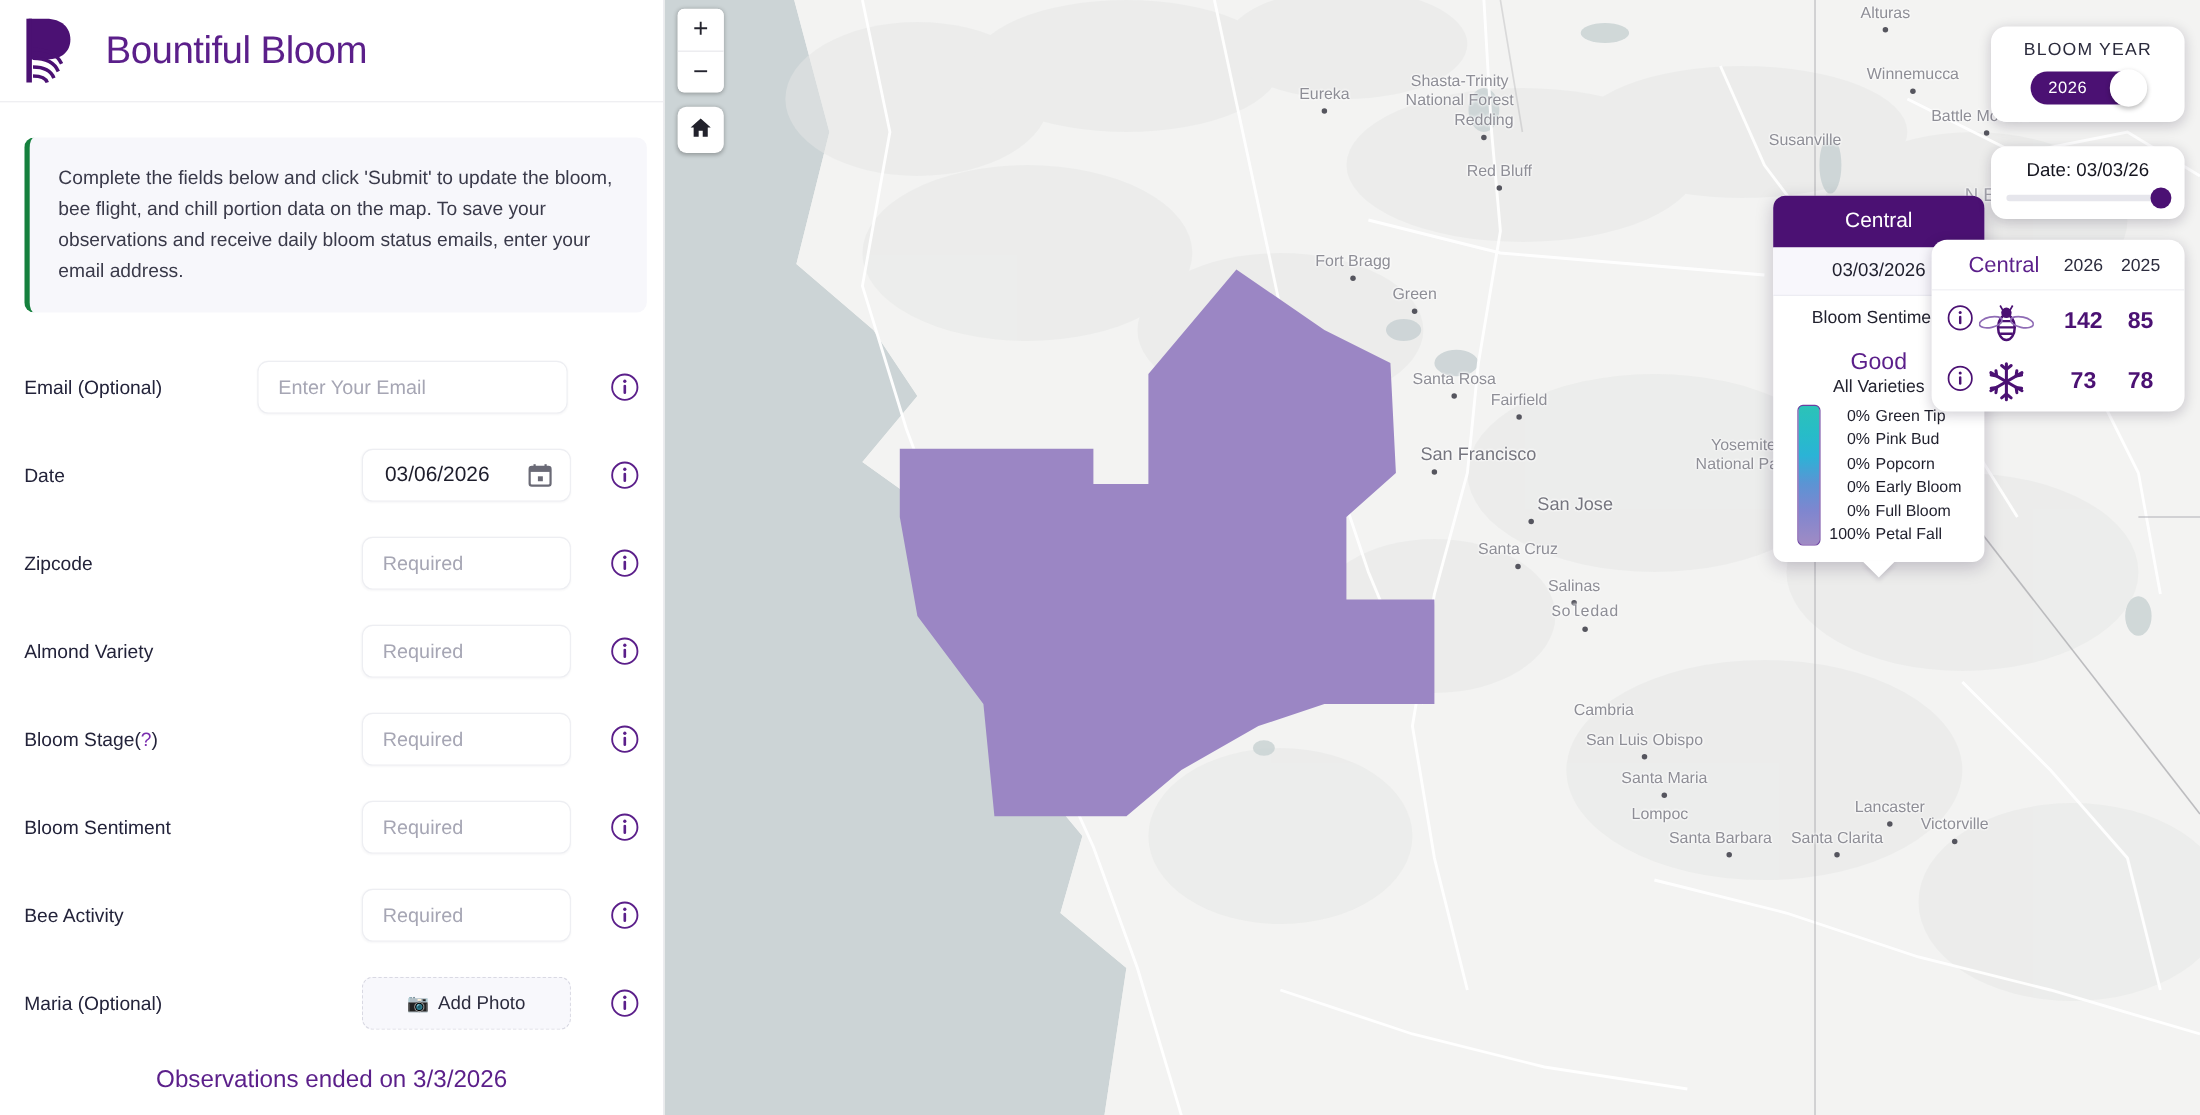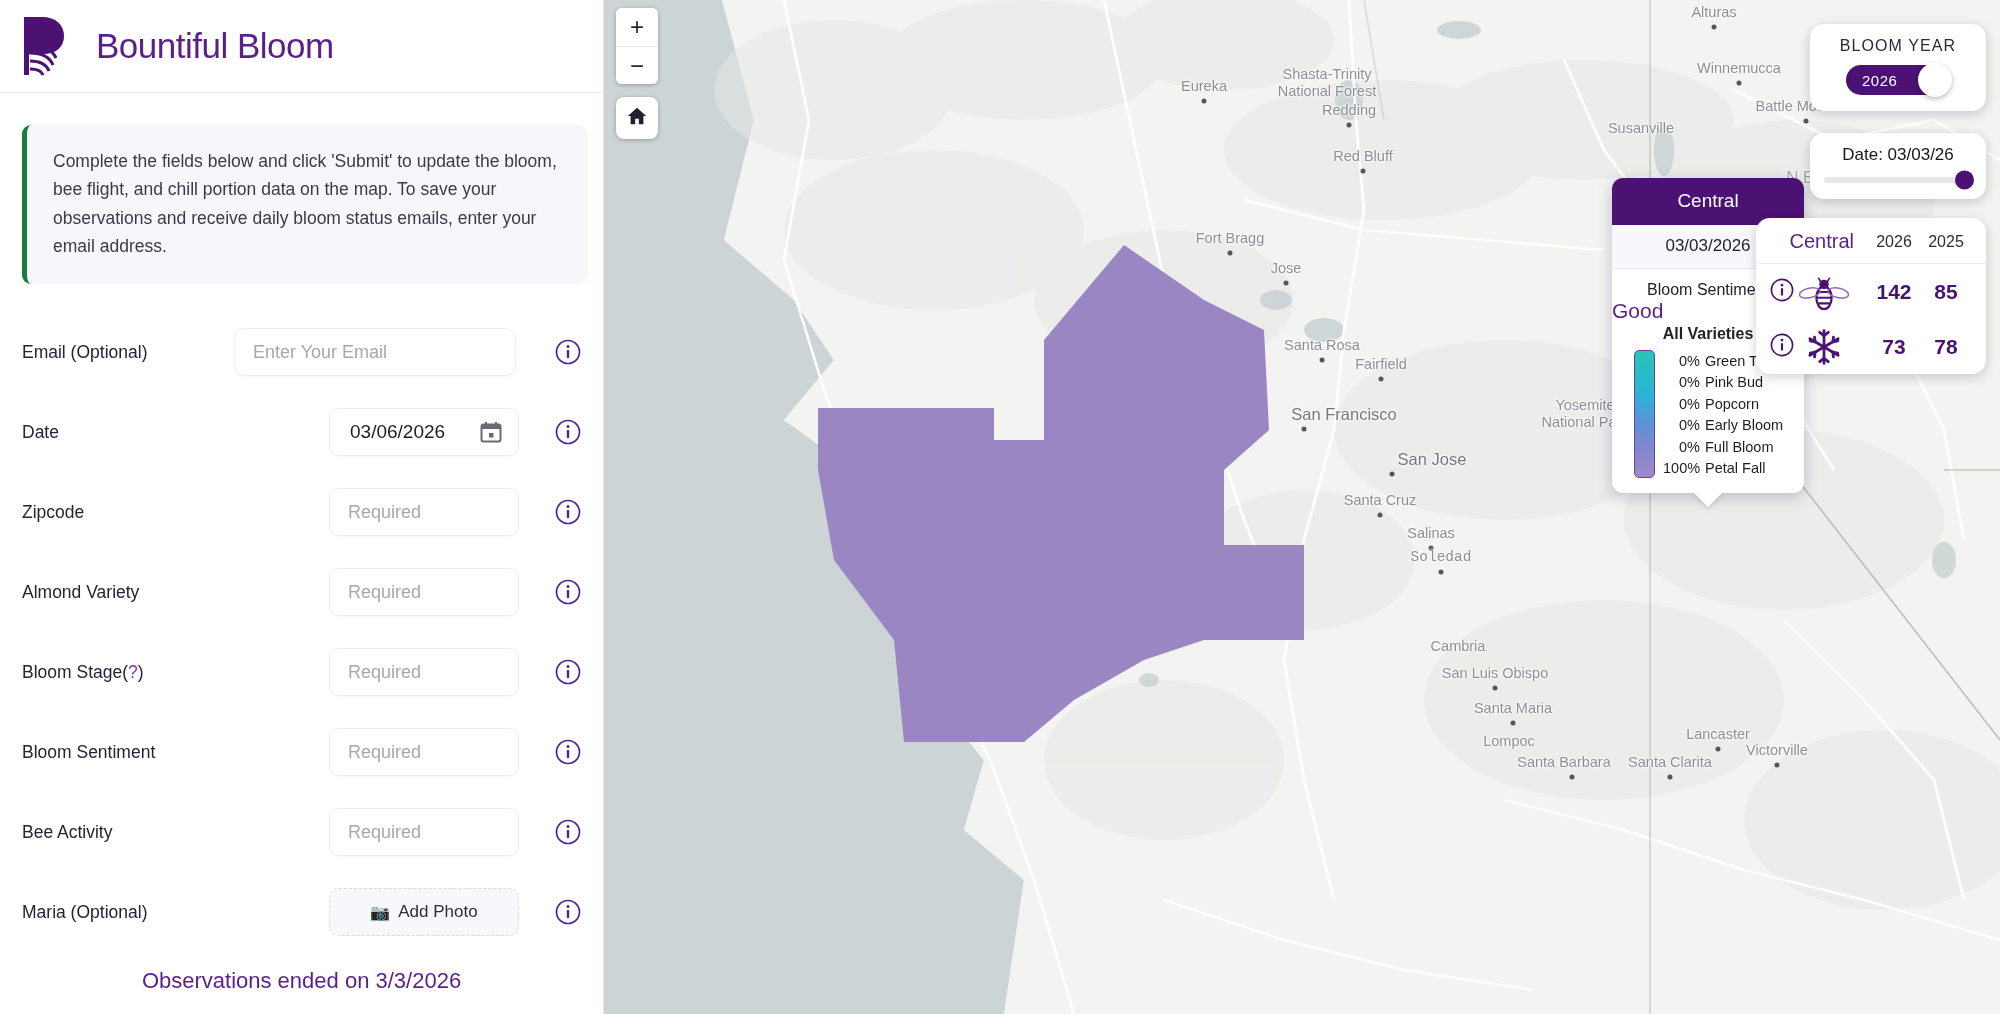--- a/index.html
+++ b/index.html
@@ -133,23 +133,23 @@
     text-align: center; font-size: 19px; padding: 12px 0 13px 0;
   }
   .popup-date {
     background: #f8f7fc; text-align: center; font-size: 17px;
     color: #1f1f2d; padding: 11px 0 12px 0;
     border-bottom: 1px solid #ececf2;
   }
   .popup-body { padding: 12px 0 14px 0; }
   .popup-sent-label { text-align: center; font-size: 16px; color: #22222f; }
   .popup-sent-value {
-    text-align: left; font-size: 21px; color: #5b1f8a; margin-top: 0;
-  }
-  .popup-varieties { text-align: center; font-size: 16px; color: #22222f; margin-top: 2px; font-weight: bold; }
+    text-align: center; font-size: 21px; color: #5b1f8a; margin-top: 18px;
+  }
+  .popup-varieties { text-align: center; font-size: 16px; color: #22222f; margin-top: 2px; }
   .stage-area { display: flex; margin-top: 7px; padding-left: 22px; }
   .grad-bar {
     width: 21px; height: 128px; border-radius: 5px; flex: 0 0 21px;
     border: 1.6px solid #6b3fa0;
     background: linear-gradient(to bottom,#2cc2b8 0%,#27bcc8 20%,#2bb3d6 36%,#5b94d4 56%,#7f86cf 76%,#a08bc4 100%);
   }
   .stage-list { margin-left: 8px; }
   .stage-row { display: flex; height: 21.5px; align-items: center; font-size: 14.5px; color: #1f1f2c; }
   .stage-pct { width: 42px; flex: 0 0 42px; text-align: right; padding-right: 5px; }
   .stage-name { white-space: nowrap; }
@@ -486,21 +486,21 @@
         <div class="city-dot" style="left: 1135px; top: 83px;"></div>
         <div class="map-label " style="left: 1202px; top: 106px;">Battle Mountain</div>
         <div class="city-dot" style="left: 1202px; top: 121px;"></div>
         <div class="map-label " style="left: 1300px; top: 84px;">Elko</div>
         <div class="city-dot" style="left: 1300px; top: 99px;"></div>
         <div class="map-label " style="left: 1037px; top: 128px;">Susanville</div>
         <div class="map-label " style="left: 759px; top: 156px;">Red Bluff</div>
         <div class="city-dot" style="left: 759px; top: 171px;"></div>
         <div class="map-label " style="left: 626px; top: 238px;">Fort Bragg</div>
         <div class="city-dot" style="left: 626px; top: 253px;"></div>
-        <div class="map-label " style="left: 682px; top: 268px;">Jose</div>
+        <div class="map-label " style="left: 682px; top: 268px;">Green</div>
         <div class="city-dot" style="left: 682px; top: 283px;"></div>
         <div class="map-label " style="left: 1227px; top: 228px;">Reno</div>
         <div class="city-dot" style="left: 1227px; top: 243px;"></div>
         <div class="map-label " style="left: 1329px; top: 235px;">Fallon</div>
         <div class="city-dot" style="left: 1329px; top: 250px;"></div>
         <div class="map-label state" style="left: 1230px; top: 178px;">NEVADA</div>
         <div class="map-label " style="left: 1234px; top: 270px;">Carson City</div>
         <div class="city-dot" style="left: 1234px; top: 285px;"></div>
         <div class="map-label " style="left: 1232px; top: 294px;">Minden</div>
         <div class="city-dot" style="left: 1232px; top: 309px;"></div>

